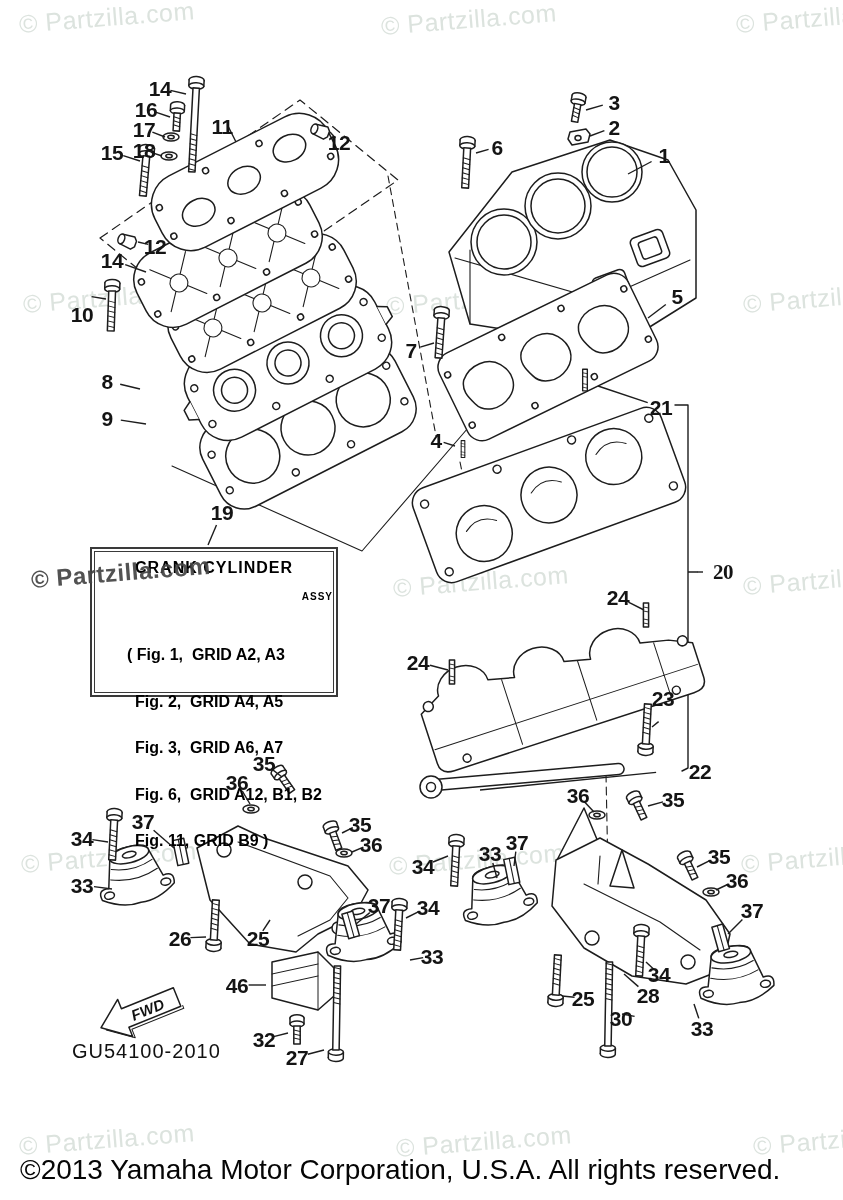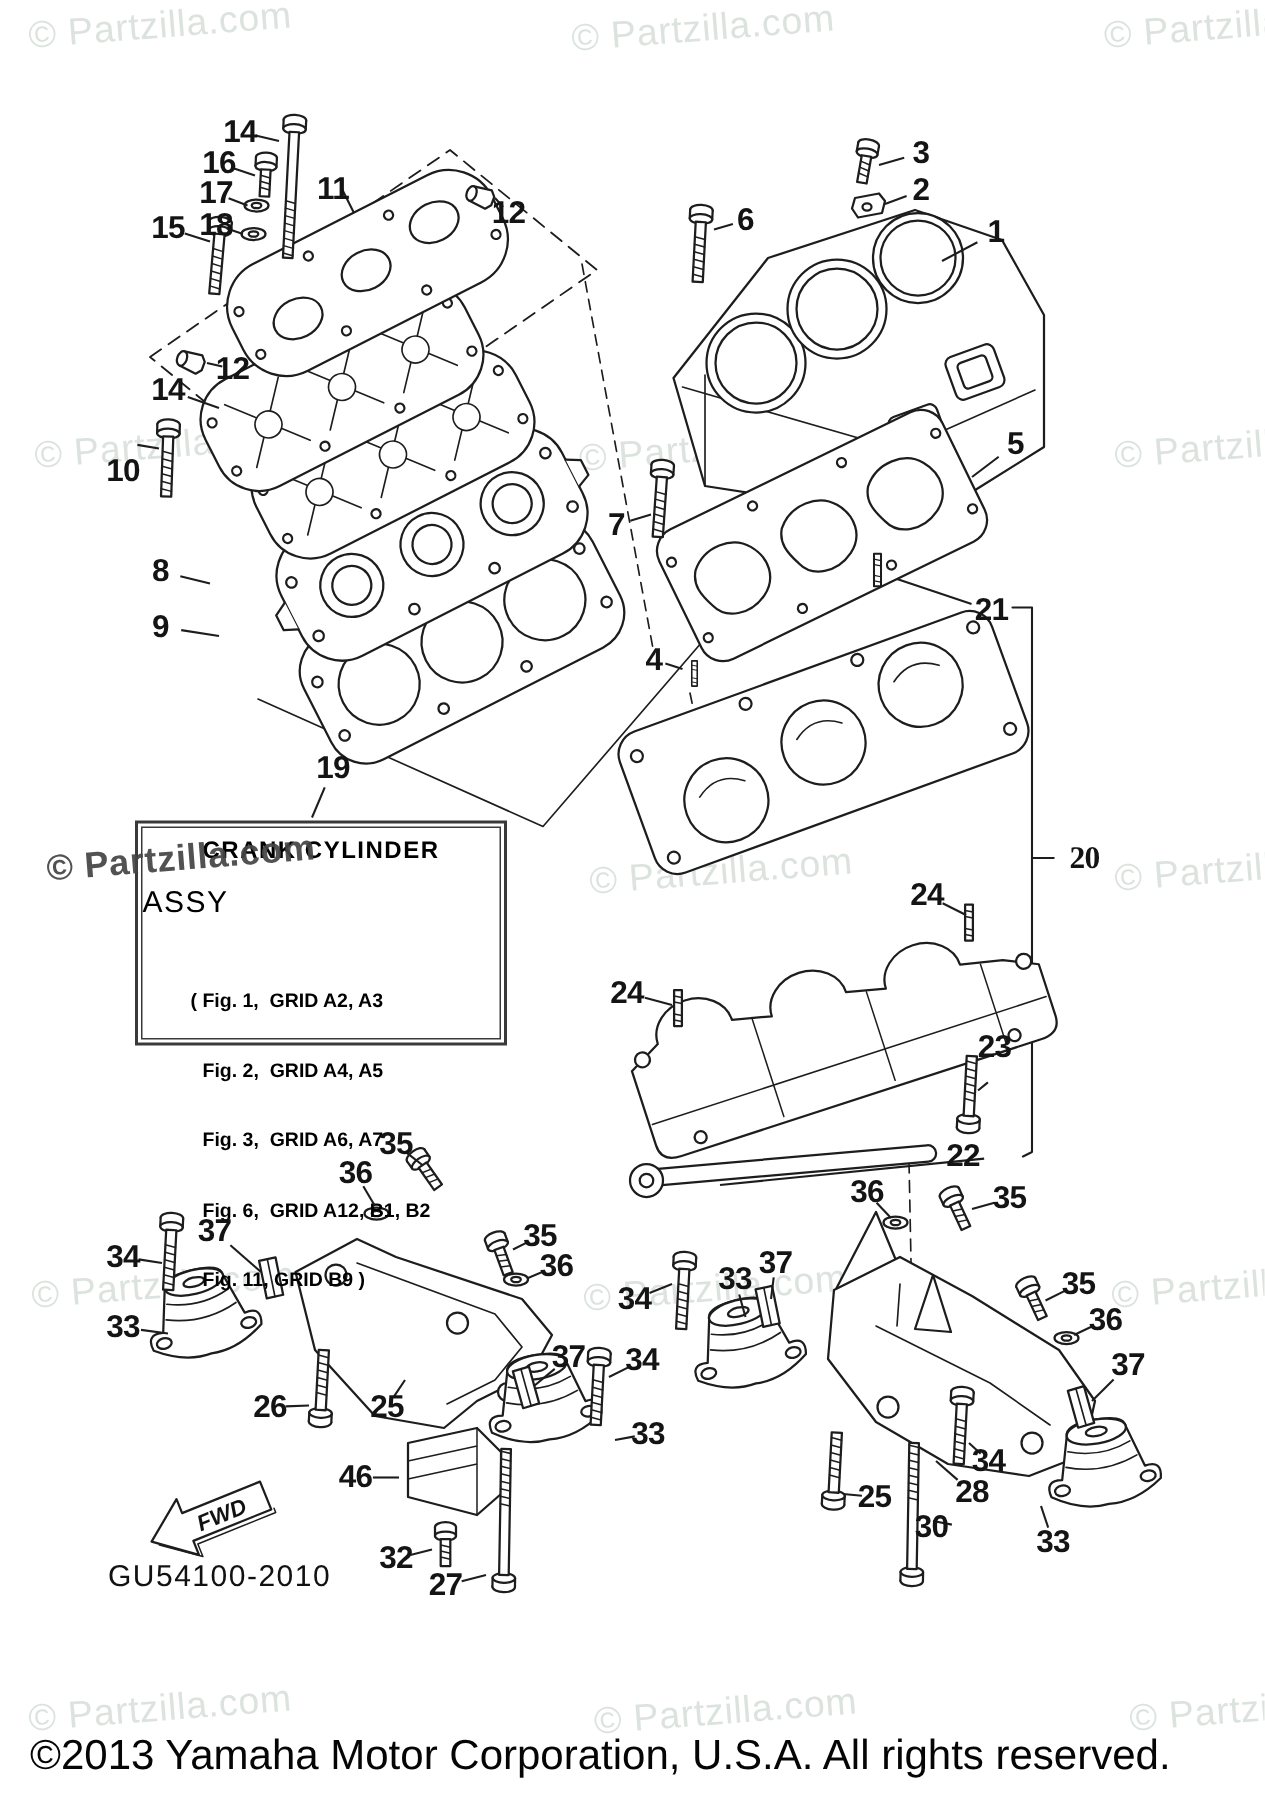--- a/index.html
+++ b/index.html
@@ -21,22 +21,22 @@
     position:absolute;transform:translate(-50%,-50%);font-size:21px;font-weight:600;
     color:#141414;z-index:5;letter-spacing:-.5px;line-height:1;
   }
   
   .infobox{
     position:absolute;left:90px;top:547px;width:248px;height:150px;border:2px solid #3a3a3a;
     background:#fff;z-index:3;box-sizing:border-box;
   }
   .infobox .inner{position:absolute;inset:2px;border:1px solid #3a3a3a;box-sizing:border-box;padding-top:7px;}
   .infobox .t1{text-align:center;font-size:16px;font-weight:bold;letter-spacing:1px;}
-  .infobox .t2{text-align:left;font-size:20px;font-weight:normal;letter-spacing:1px;margin-top:14px;}
-  .figs{margin:14px 0 0 40px;font-size:13px;font-weight:bold;line-height:15.5px;white-space:pre;}
+  .infobox .t2{text-align:right;font-size:10px;font-weight:bold;letter-spacing:1px;margin-top:14px;}
+  .figs{margin:14px 0 0 40px;font-size:16px;font-weight:bold;line-height:15.5px;white-space:pre;}
   .figs div:first-child{margin-left:-8px;}
   
   .gucode{position:absolute;left:72px;top:1040px;font-size:20px;letter-spacing:1px;color:#111;z-index:3;}
   .footer{position:absolute;left:20px;top:1154px;font-size:28px;color:#050505;z-index:3;white-space:nowrap;}
 </style>
 </head>
 <body>
 
 <div>
     <div class="wm" style="left: 18px; top: 10px;">© Partzilla.com</div>
@@ -414,21 +414,21 @@
     <div class="co" style="left: 664px; top: 155px;">1</div>
     <div class="co" style="left: 677px; top: 296px;">5</div>
     <div class="co" style="left: 411px; top: 350px;">7</div>
     <div class="co" style="left: 436px; top: 440px;">4</div>
     <div class="co" style="left: 661px; top: 407px;">21</div>
     <div class="co" style="left: 222px; top: 512px;">19</div>
     <div class="co" style="left: 723px; top: 572px; font-family: Liberation Serif, serif;">20</div>
     <div class="co" style="left: 618px; top: 597px;">24</div>
     <div class="co" style="left: 418px; top: 662px;">24</div>
     <div class="co" style="left: 663px; top: 698px;">23</div>
-    <div class="co" style="left: 642px; top: 771px;">22</div>
+    <div class="co" style="left: 700px; top: 771px;">22</div>
     <div class="co" style="left: 264px; top: 763px;">35</div>
     <div class="co" style="left: 237px; top: 782px;">36</div>
     <div class="co" style="left: 143px; top: 821px;">37</div>
     <div class="co" style="left: 82px; top: 838px;">34</div>
     <div class="co" style="left: 82px; top: 885px;">33</div>
     <div class="co" style="left: 180px; top: 938px;">26</div>
     <div class="co" style="left: 258px; top: 938px;">25</div>
     <div class="co" style="left: 237px; top: 985px;">46</div>
     <div class="co" style="left: 264px; top: 1039px;">32</div>
     <div class="co" style="left: 297px; top: 1057px;">27</div>

